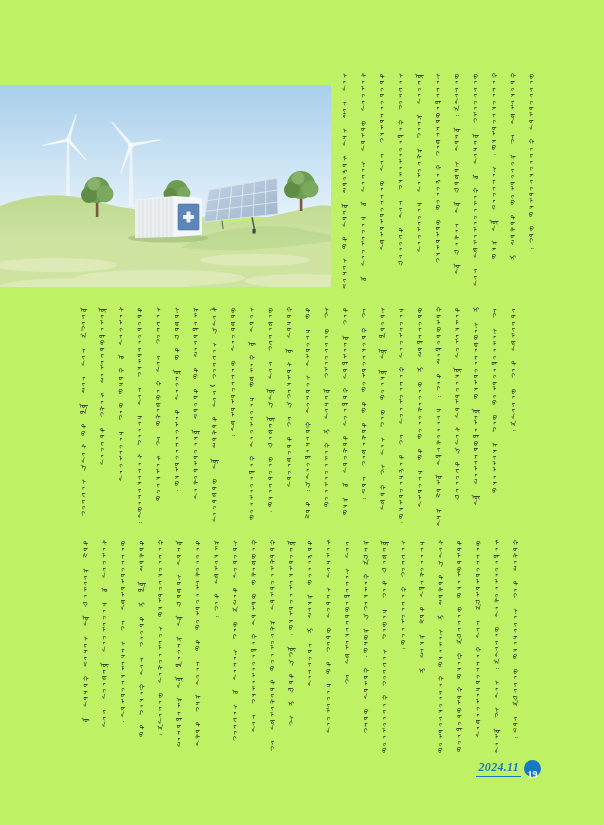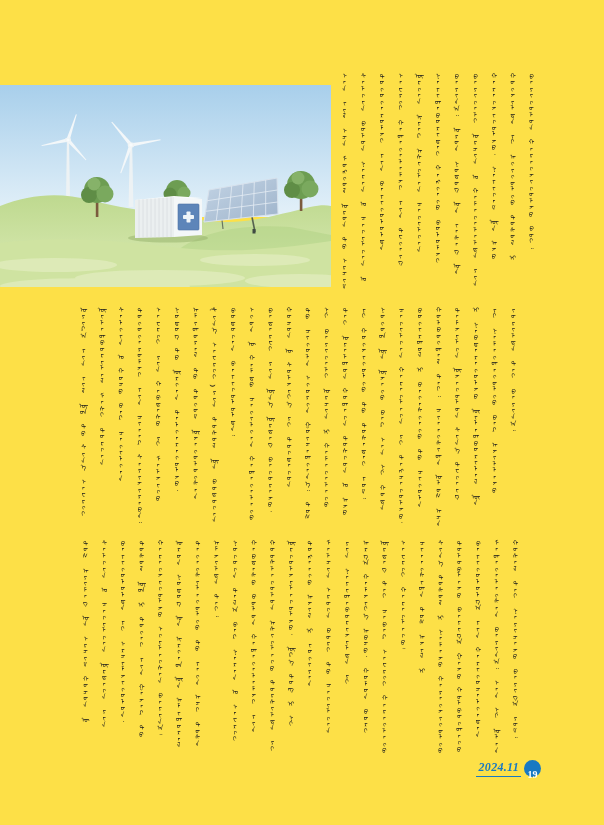--- a/index.html
+++ b/index.html
@@ -1,16 +1,16 @@
 <!DOCTYPE html>
 <html style="--accent: #1879c2;"><head>
 <meta charset="utf-8">
 <style>
   html,body{margin:0;padding:0;background:#ffffff;}
-  .page{position:relative;width:604px;height:825px;background:#fde047;overflow:hidden;
+  .page{position:relative;width:604px;height:825px;background:#bef264;overflow:hidden;
         font-family:"DejaVu Sans",sans-serif;}
   
   .photo{position:absolute;left:0;top:85px;width:331px;height:202px;overflow:hidden;}
   .photo svg{display:block;}
   
   .band{position:absolute;display:flex;flex-direction:row;gap:5.7px;overflow:hidden;align-items:flex-start;}
   .band-top{left:336px;top:72px;width:202px;height:219px;}
   .band-middle{left:75px;top:306px;width:455px;height:222px;}
   .band-bottom{left:77px;top:539px;width:455px;height:214px;}
   .mcol{writing-mode:vertical-lr;text-orientation:upright;flex:0 0 13px;width:13px;height:100%;

